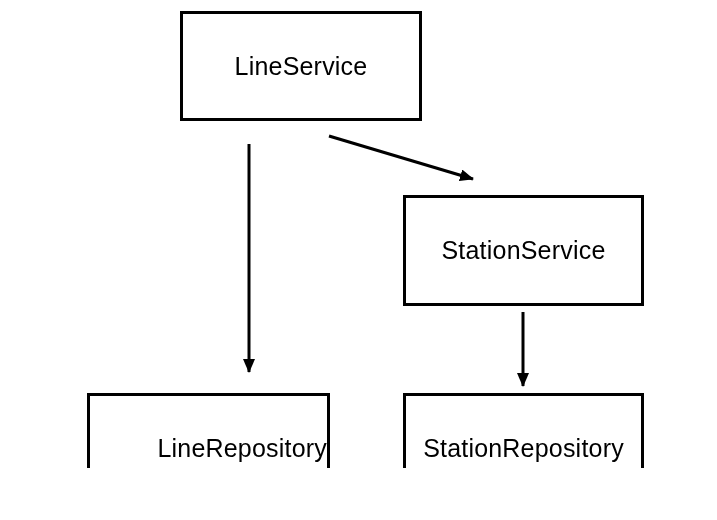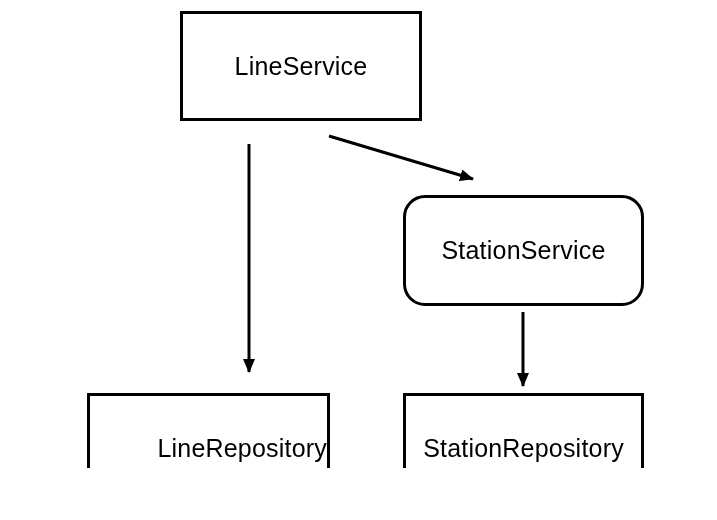--- a/index.html
+++ b/index.html
@@ -52,21 +52,21 @@
     </defs>
     <line stroke="#000000" stroke-width="3" marker-end="url(#arrowhead)" x1="249" y1="144" x2="249" y2="372"></line>
     <line stroke="#000000" stroke-width="3" marker-end="url(#arrowhead)" x1="329" y1="136" x2="473" y2="179"></line>
     <line stroke="#000000" stroke-width="3" marker-end="url(#arrowhead)" x1="523" y1="312" x2="523" y2="386"></line>
   </svg>
 
   <div class="node" style="left: 180px; top: 11px; width: 242px; height: 110px;">
     <span class="node-label">LineService</span>
   </div>
 
-  <div class="node" style="left: 403px; top: 195px; width: 241px; height: 111px; border-radius: 22px;">
+  <div class="node" style="left: 403px; top: 195px; width: 241px; height: 111px;">
     <span class="node-label">StationService</span>
   </div>
 
   <div class="node" style="left: 87px; top: 393px; width: 243px; height: 111px; justify-content: flex-end;">
     <span class="node-label">LineRepository</span>
   </div>
 
   <div class="node" style="left: 403px; top: 393px; width: 241px; height: 110px;">
     <span class="node-label">StationRepository</span>
   </div>

